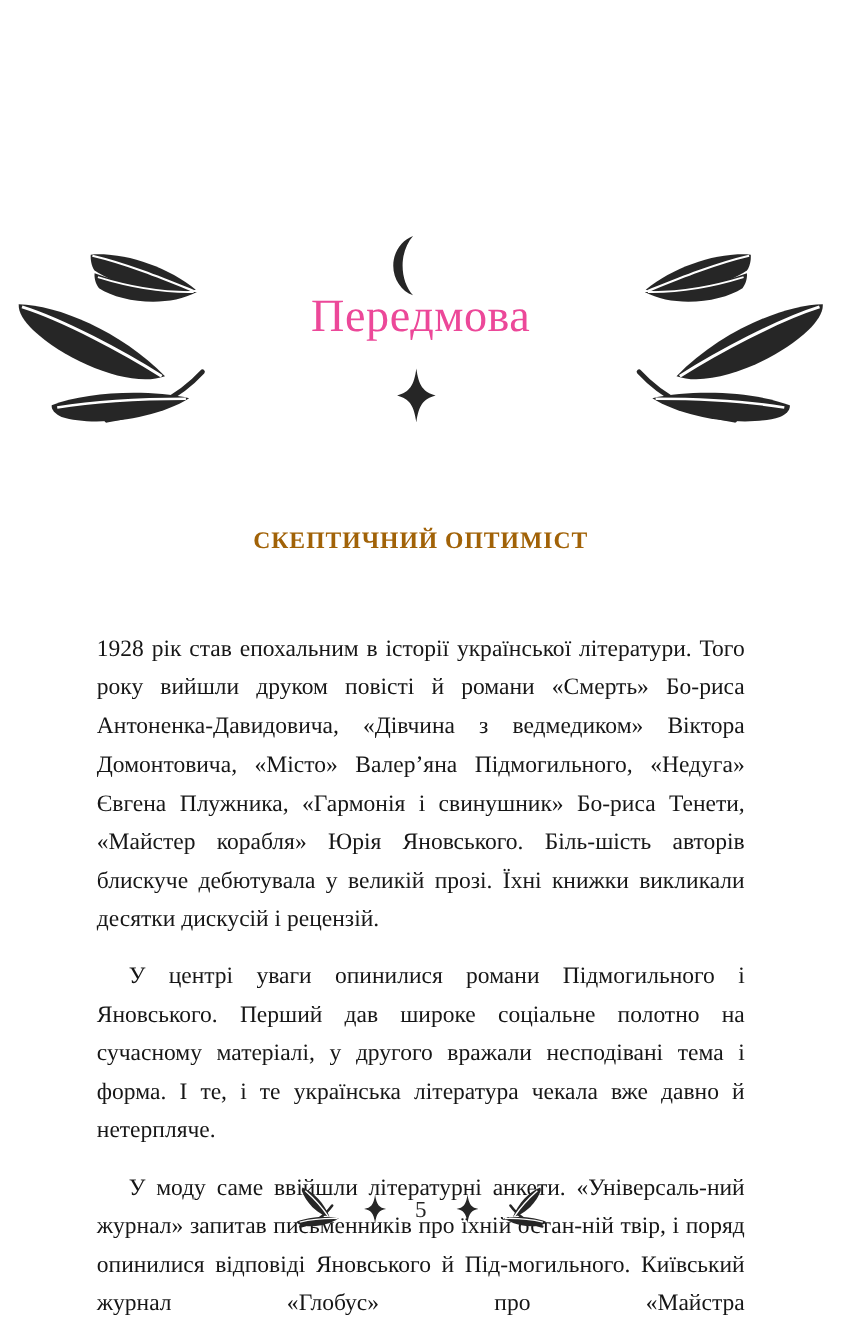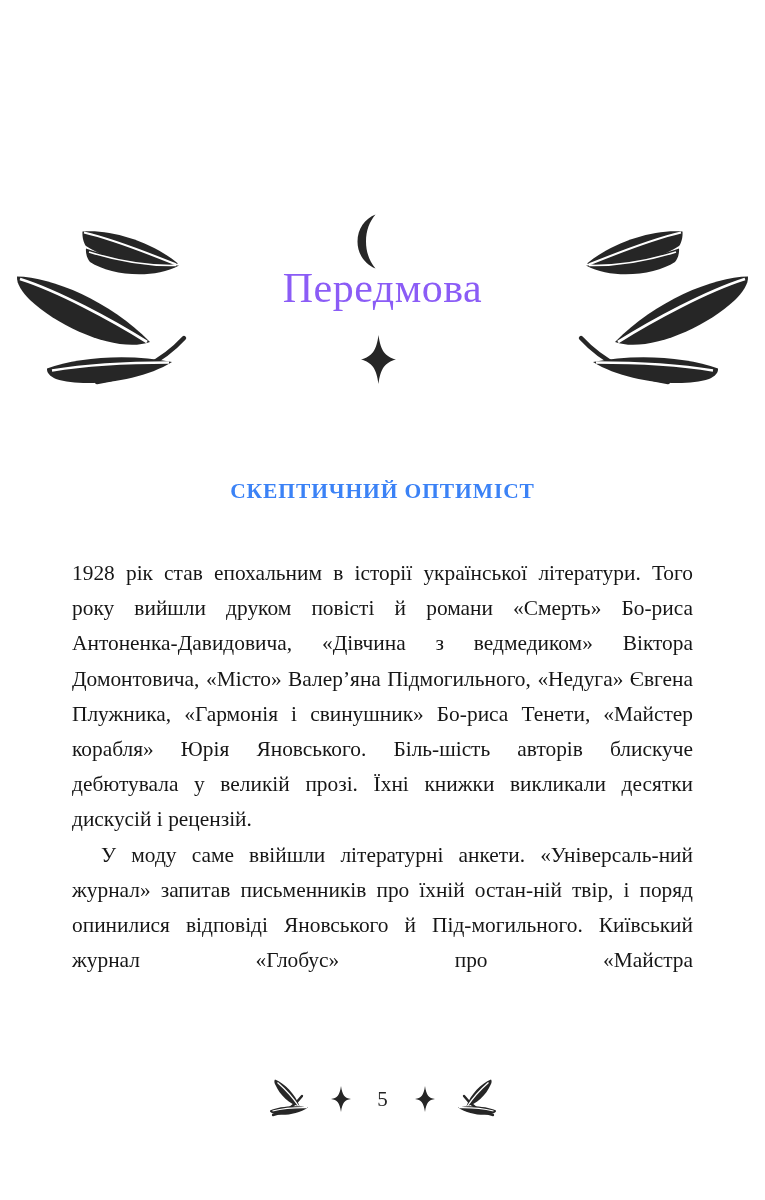--- a/index.html
+++ b/index.html
@@ -43,36 +43,36 @@
     position: absolute;
     left: 0;
     top: 264px;
     width: 765px;
     text-align: center;
     font-family: "Liberation Serif", "DejaVu Serif", serif;
     font-size: 42px;
     line-height: 48px;
     font-weight: 400;
     letter-spacing: 0.5px;
-    color: #8b5cf6;
+    color: #ec4899;
   }
 
   
   .subtitle {
     position: absolute;
     left: 0;
     top: 476px;
     width: 765px;
     text-align: center;
     font-family: "Liberation Serif", "DejaVu Serif", serif;
     font-weight: 700;
     font-size: 21.5px;
     line-height: 30px;
     letter-spacing: 0.9px;
-    color: #3b82f6;
+    color: #a16207;
   }
   .subtitle .sub-line {
     display: block;
     white-space: nowrap;
   }
 
   
   .body-text {
     position: absolute;
     left: 72px;
@@ -80,21 +80,21 @@
     width: 621px;
     text-align: justify;
     text-justify: inter-word;
     font-family: "Liberation Serif", "DejaVu Serif", serif;
     font-size: 21.4px;
     line-height: 35.2px;
     color: #161616;
     hyphens: manual;
   }
   .body-text p {
-    margin: 0;
+    margin: 16px;
     text-indent: 0;
   }
   .body-text p.indent {
     text-indent: 29px;
   }
   .body-text p:last-child {
     text-align: justify;
   }
 
   
@@ -218,20 +218,21 @@
   </div>
 
   <div class="chapter-title">Передмова</div>
 
   <div class="subtitle">
     <span class="sub-line">СКЕПТИЧНИЙ ОПТИМІСТ</span>
   </div>
 
   <div class="body-text">
     <p>1928 рік став епохальним в історії української літератури. Того року вийшли друком повісті й романи «Смерть» Бо-риса Антоненка-Давидовича, «Дівчина з ведмедиком» Віктора Домонтовича, «Місто» Валер’яна Підмогильного, «Недуга» Євгена Плужника, «Гармонія і свинушник» Бо-риса Тенети, «Майстер корабля» Юрія Яновського. Біль-шість авторів блискуче дебютувала у великій прозі. Їхні книжки викликали десятки дискусій і рецензій.</p>
+    <p class="indent">У центрі уваги опинилися романи Підмогильного і Яновського. Перший дав широке соціальне полотно на сучасному матеріалі, у другого вражали несподівані тема і форма. І те, і те українська література чекала вже давно й нетерпляче.</p>
     <p class="indent cut">У моду саме ввійшли літературні анкети. «Універсаль-ний журнал» запитав письменників про їхній остан-ній твір, і поряд опинилися відповіді Яновського й Під-могильного. Київський журнал «Глобус» про «Майстра</p>
   </div>
 
   <div class="footer">
 
     <span>
       <svg width="60" height="44" viewBox="0 0 60 44" xmlns="http://www.w3.org/2000/svg" aria-hidden="true">
         <g class="orn-ink">
           <path d="M6 38 C 16 36, 27 30, 35 19" fill="none" stroke="#262626" stroke-width="2.3" stroke-linecap="round"></path>
           <path d="M8 2.5

